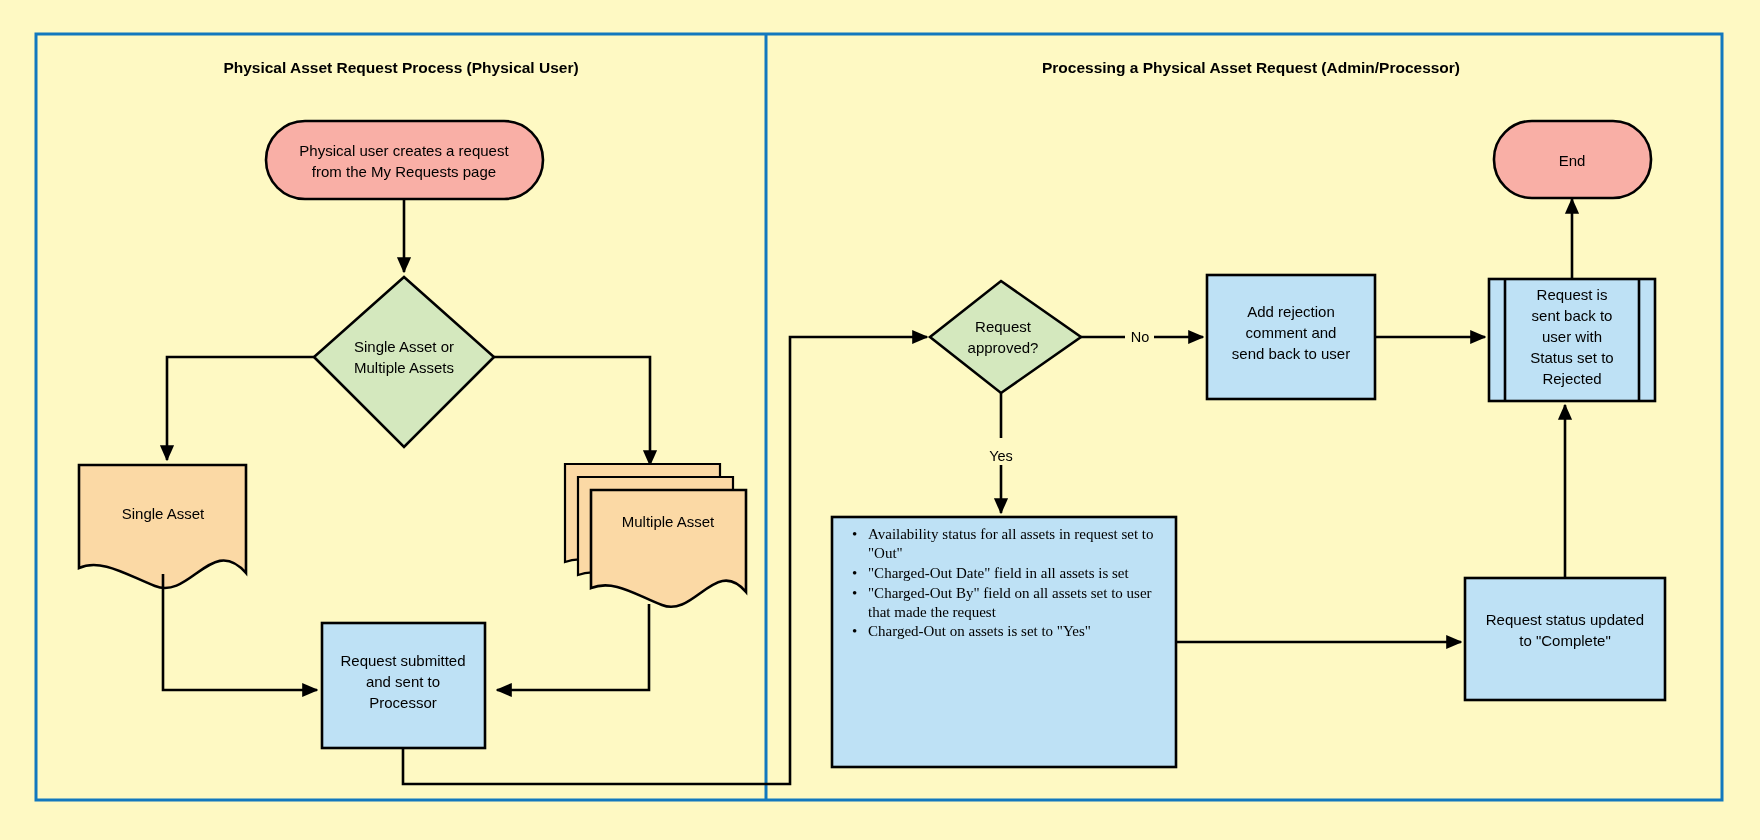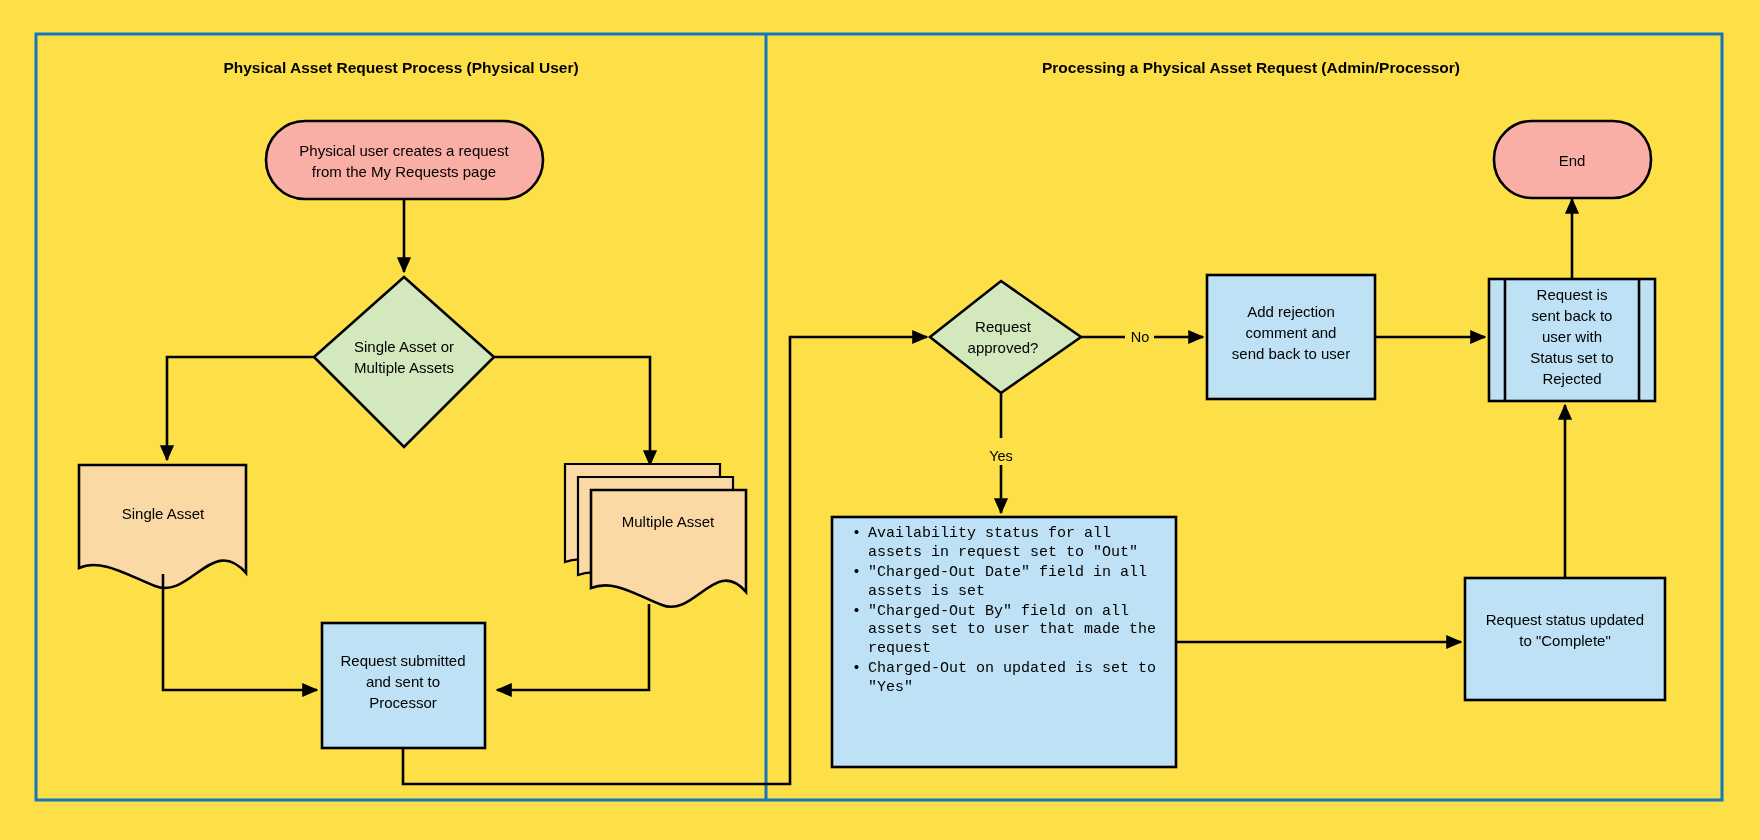--- a/index.html
+++ b/index.html
@@ -10,21 +10,21 @@
   body {
     width: 1760px;
     height: 840px;
     font-family: "Liberation Sans", sans-serif;
     overflow: hidden;
   }
   #stage {
     position: relative;
     width: 1760px;
     height: 840px;
-    background: #fde047;
+    background: #fef9c3;
   }
   svg.diagram {
     position: absolute;
     left: 0;
     top: 0;
     width: 1760px;
     height: 840px;
   }
   .frame-rect {
     fill: none;
@@ -69,21 +69,21 @@
     fill: #000000;
     text-anchor: middle;
   }
   .edge-label {
     font-family: "Liberation Sans", sans-serif;
     font-size: 14.5px;
     fill: #000000;
     text-anchor: middle;
   }
   .bullet-box-fo {
-    font-family: Liberation Mono, monospace;
+    font-family: Liberation Serif, serif;
     font-size: 15px;
     color: #000000;
     line-height: 1.26;
   }
   .bullet-list {
     margin: 0;
     padding: 0 0 0 22px;
     list-style: none;
   }
   .bullet-list li {
@@ -203,17 +203,17 @@
 
     <line class="conn" x1="1565" y1="578" x2="1565" y2="405" marker-end="url(#arrow)"></line>
 
   </svg>
 
   <div style="position:absolute; left:846px; top:525px; width:318px; height:236px;" class="bullet-box-fo">
     <ul class="bullet-list">
       <li>Availability status for all assets in request set to "Out"</li>
       <li>"Charged-Out Date" field in all assets is set</li>
       <li>"Charged-Out By" field on all assets set to user that made the request</li>
-      <li>Charged-Out on updated is set to "Yes"</li>
+      <li>Charged-Out on assets is set to "Yes"</li>
     </ul>
   </div>
 
 </div>
 
 </body></html>

